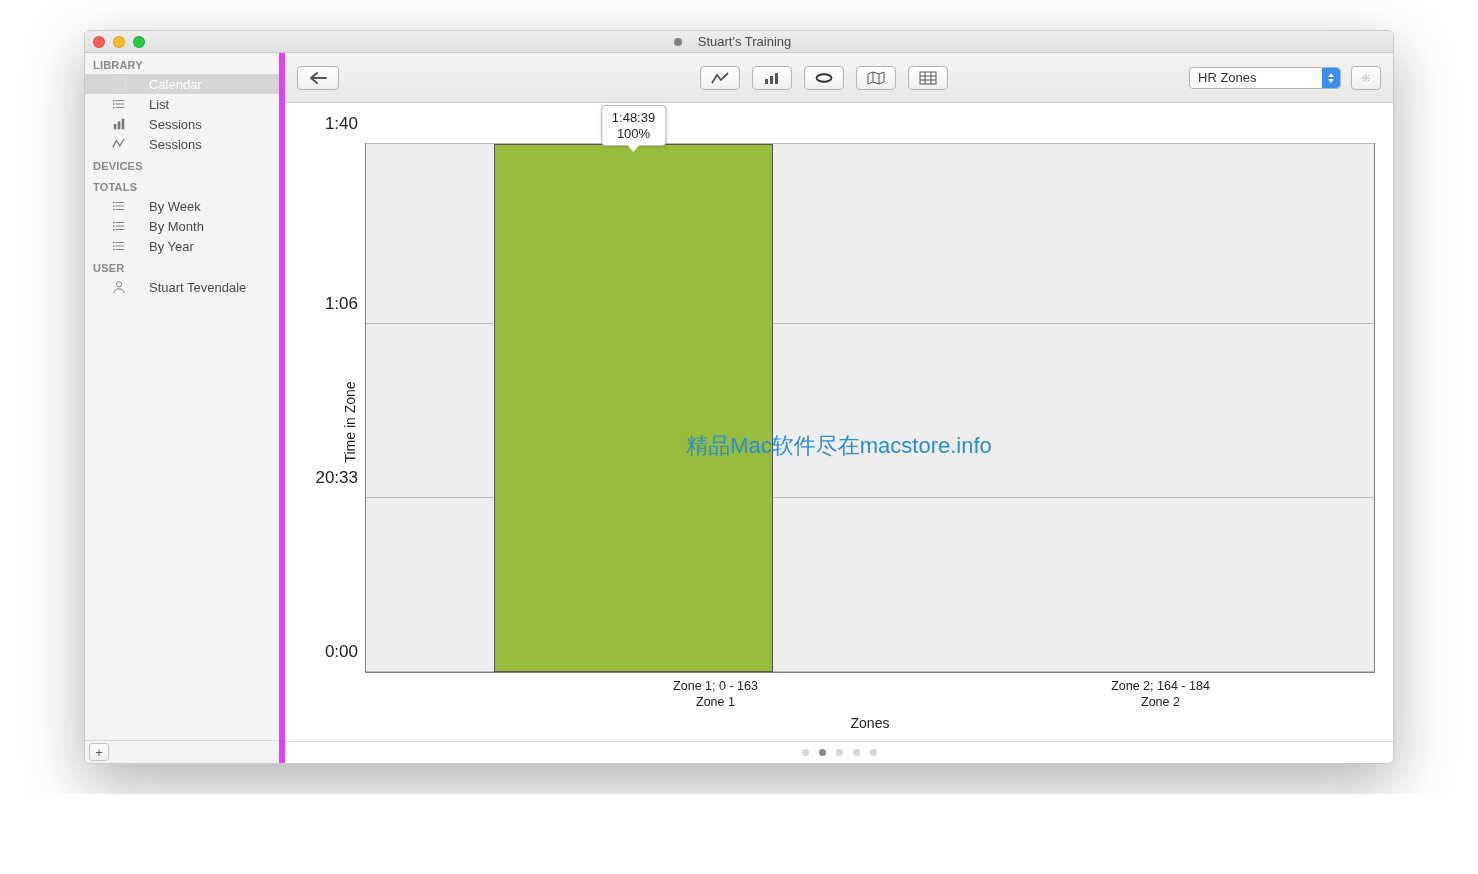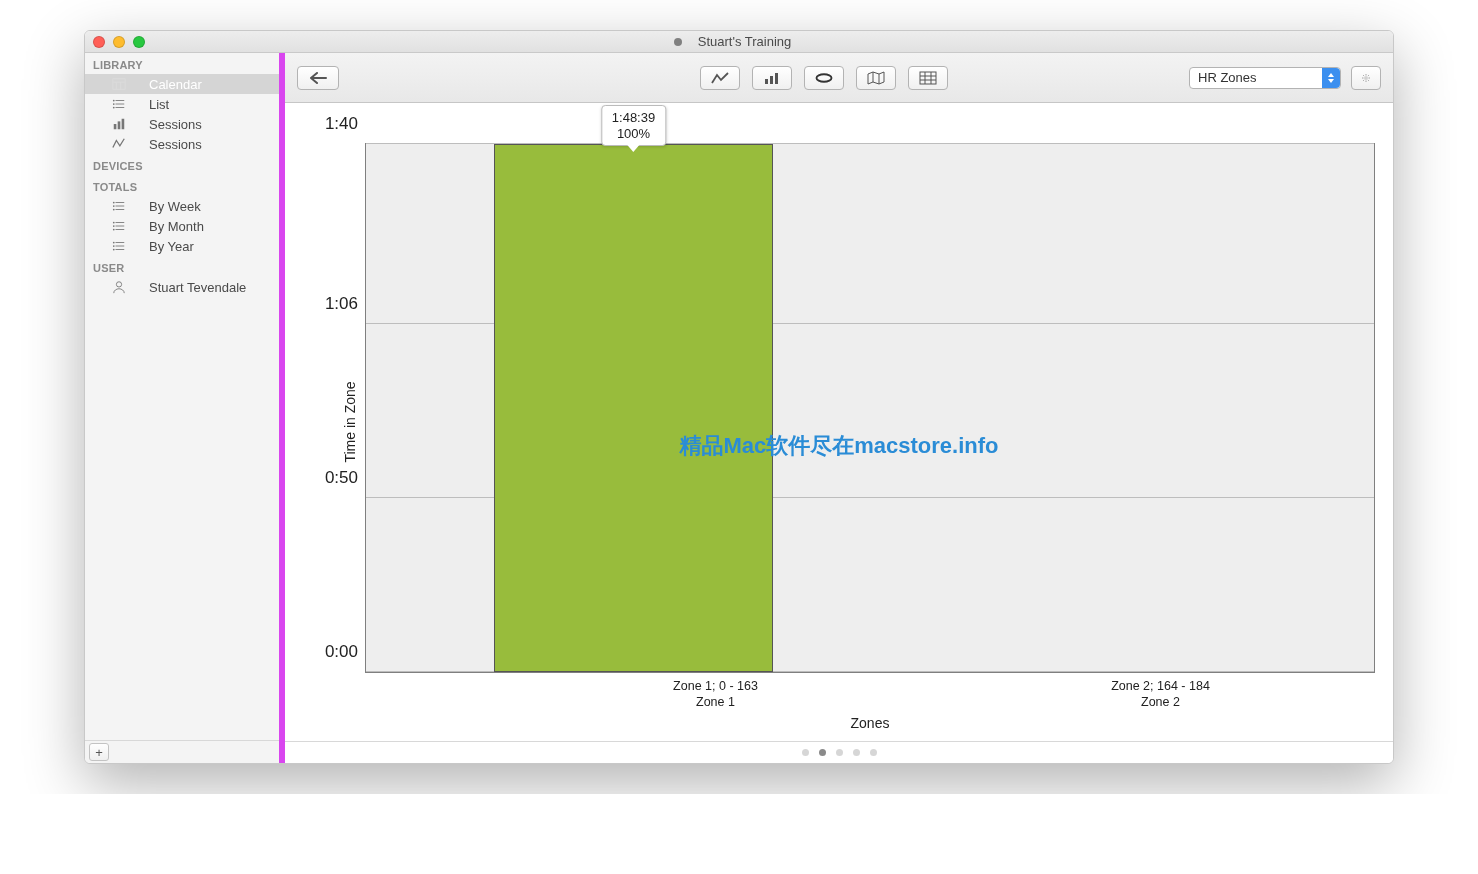--- a/index.html
+++ b/index.html
@@ -171,21 +171,21 @@
 .tooltip::after {
   content: ""; position: absolute; top: 100%; left: 50%; transform: translateX(-50%);
   width: 0; height: 0; border-left: 6px solid transparent; border-right: 6px solid transparent;
   border-top: 7px solid #fff;
 }
 .xlabels { position: absolute; left: 208px; right: 10px; top: 575px; display: flex; }
 .xlabel { flex: 1; text-align: center; font-size: 12.5px; color: #222; line-height: 1.3; }
 .xaxis-title { position: absolute; left: 80px; right: 18px; top: 612px; text-align: center; font-size: 14px; color: #222; }
 .watermark {
   position: absolute; top: 328px; left: 50%; transform: translateX(-50%);
-  font-size: 22px; color: #2a8cd6; font-weight: 700; pointer-events: none;
+  font-size: 22px; color: #2a8cd6; font-weight: 400; pointer-events: none;
 }
 
 
 .pager {
   height: 22px;
   border-top: 1px solid #d8d8d8;
   display: flex; align-items: center; justify-content: center; gap: 10px;
 }
 .pdot { width: 7px; height: 7px; border-radius: 50%; background: #d6d6d6; }
 .pdot.active { background: #8a8a8a; }
@@ -391,21 +391,21 @@
       <div class="chart-wrap">
         <div class="ylabel">Time in Zone</div>
 
         <div class="plot">
 
           <div class="gridline" style="bottom:0%"></div>
           <div class="gridline" style="bottom:33%"></div>
           <div class="gridline" style="bottom:66%"></div>
           <div class="gridline" style="bottom:100%"></div>
           <div class="ytick" style="bottom:0%">0:00</div>
-          <div class="ytick" style="bottom:33%">0:50</div>
+          <div class="ytick" style="bottom:33%">20:33</div>
           <div class="ytick" style="bottom:66%">1:06</div>
           <div class="ytick" style="bottom:100%">1:40</div>
 
           <div class="bar-area">
             <div class="bar-slot">
               <div class="bar" id="bar0" style="position: relative; height: 100%; border: 1px solid rgb(85, 85, 85); background: rgb(152, 188, 60);">
                 <div class="tooltip">
                   <div>1:48:39</div>
                   <div>100%</div>
                 </div>

